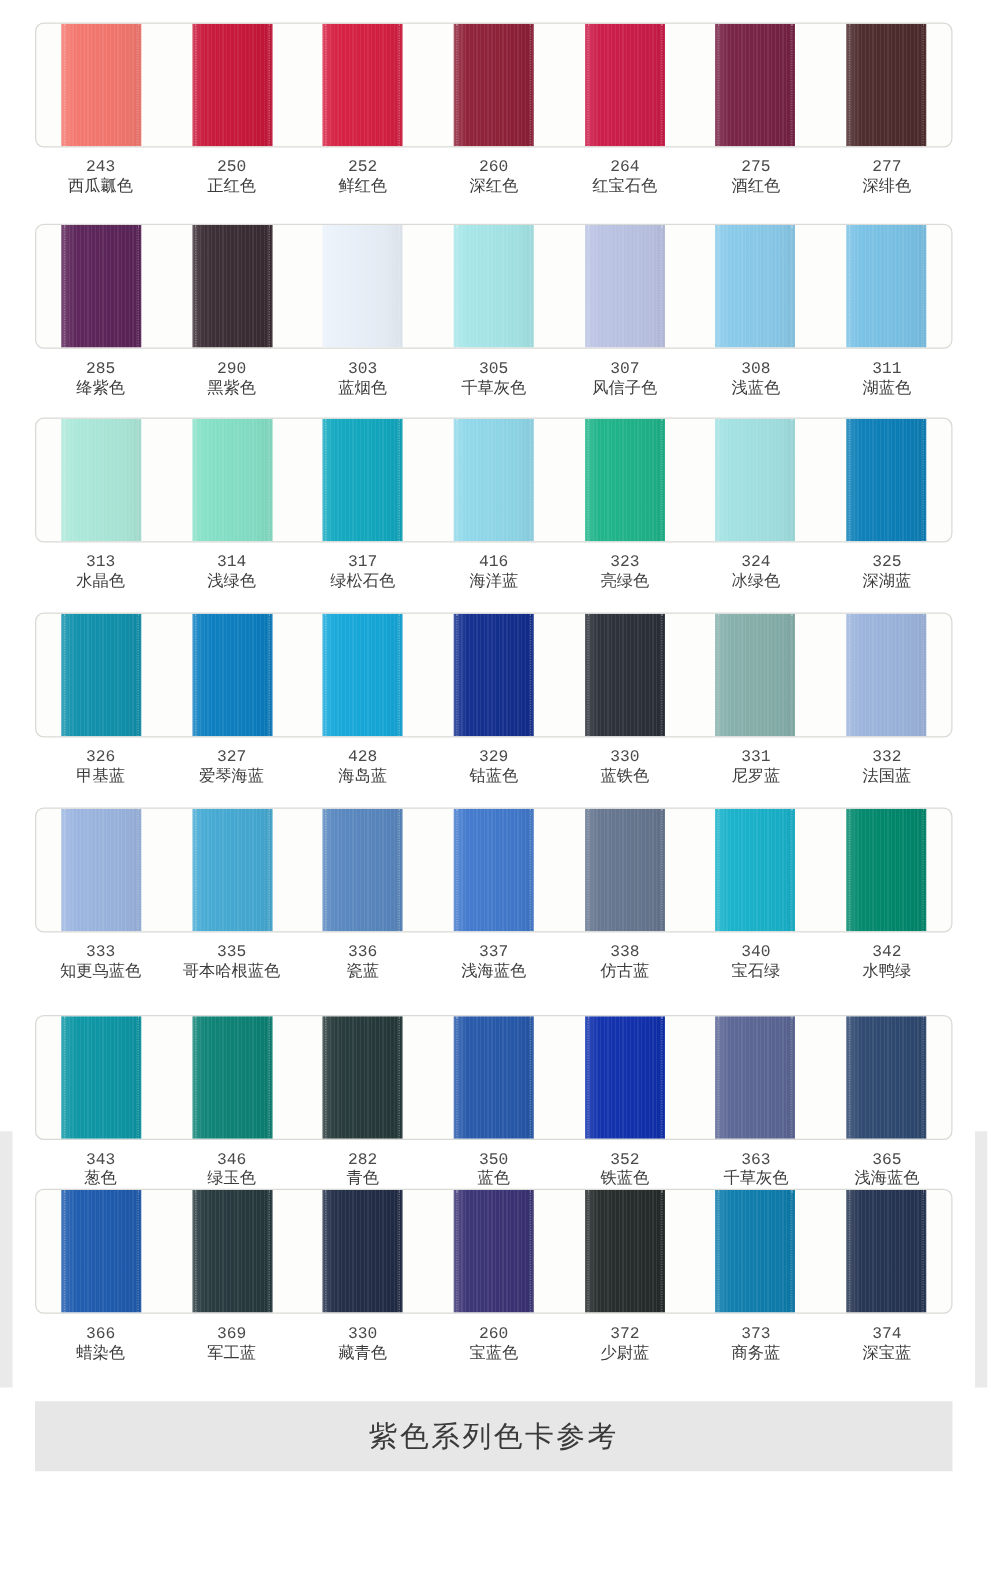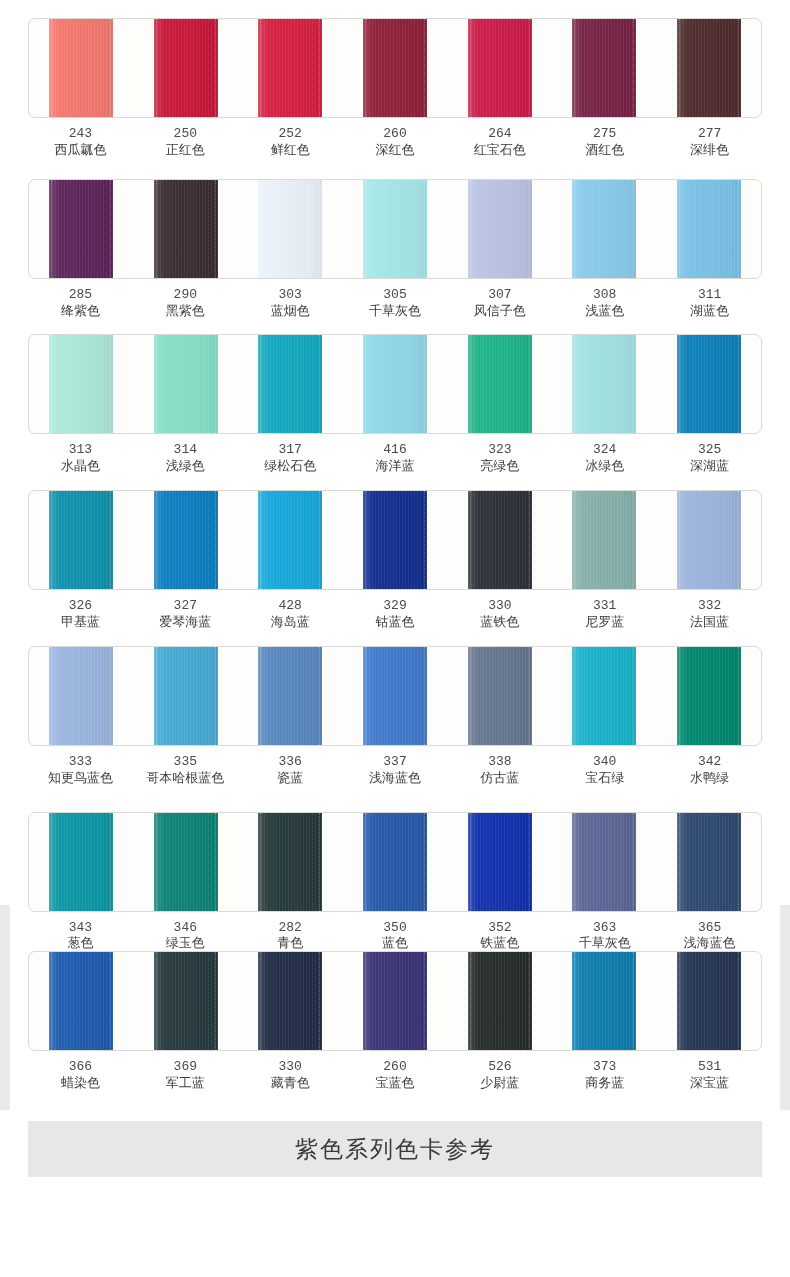--- a/index.html
+++ b/index.html
@@ -507,29 +507,29 @@
         </div>
         <div class="caption">
           <span class="code">330</span>
           <span class="cname">藏青色</span>
         </div>
         <div class="caption">
           <span class="code">260</span>
           <span class="cname">宝蓝色</span>
         </div>
         <div class="caption">
-          <span class="code">526</span>
+          <span class="code">372</span>
           <span class="cname">少尉蓝</span>
         </div>
         <div class="caption">
           <span class="code">373</span>
           <span class="cname">商务蓝</span>
         </div>
         <div class="caption">
-          <span class="code">531</span>
+          <span class="code">374</span>
           <span class="cname">深宝蓝</span>
         </div>
       </div>
   </div>
 
   <div class="banner" style="margin-top:30px;">
     <span class="banner-title">紫色系列色卡参考</span>
   </div>
 
 </div>

